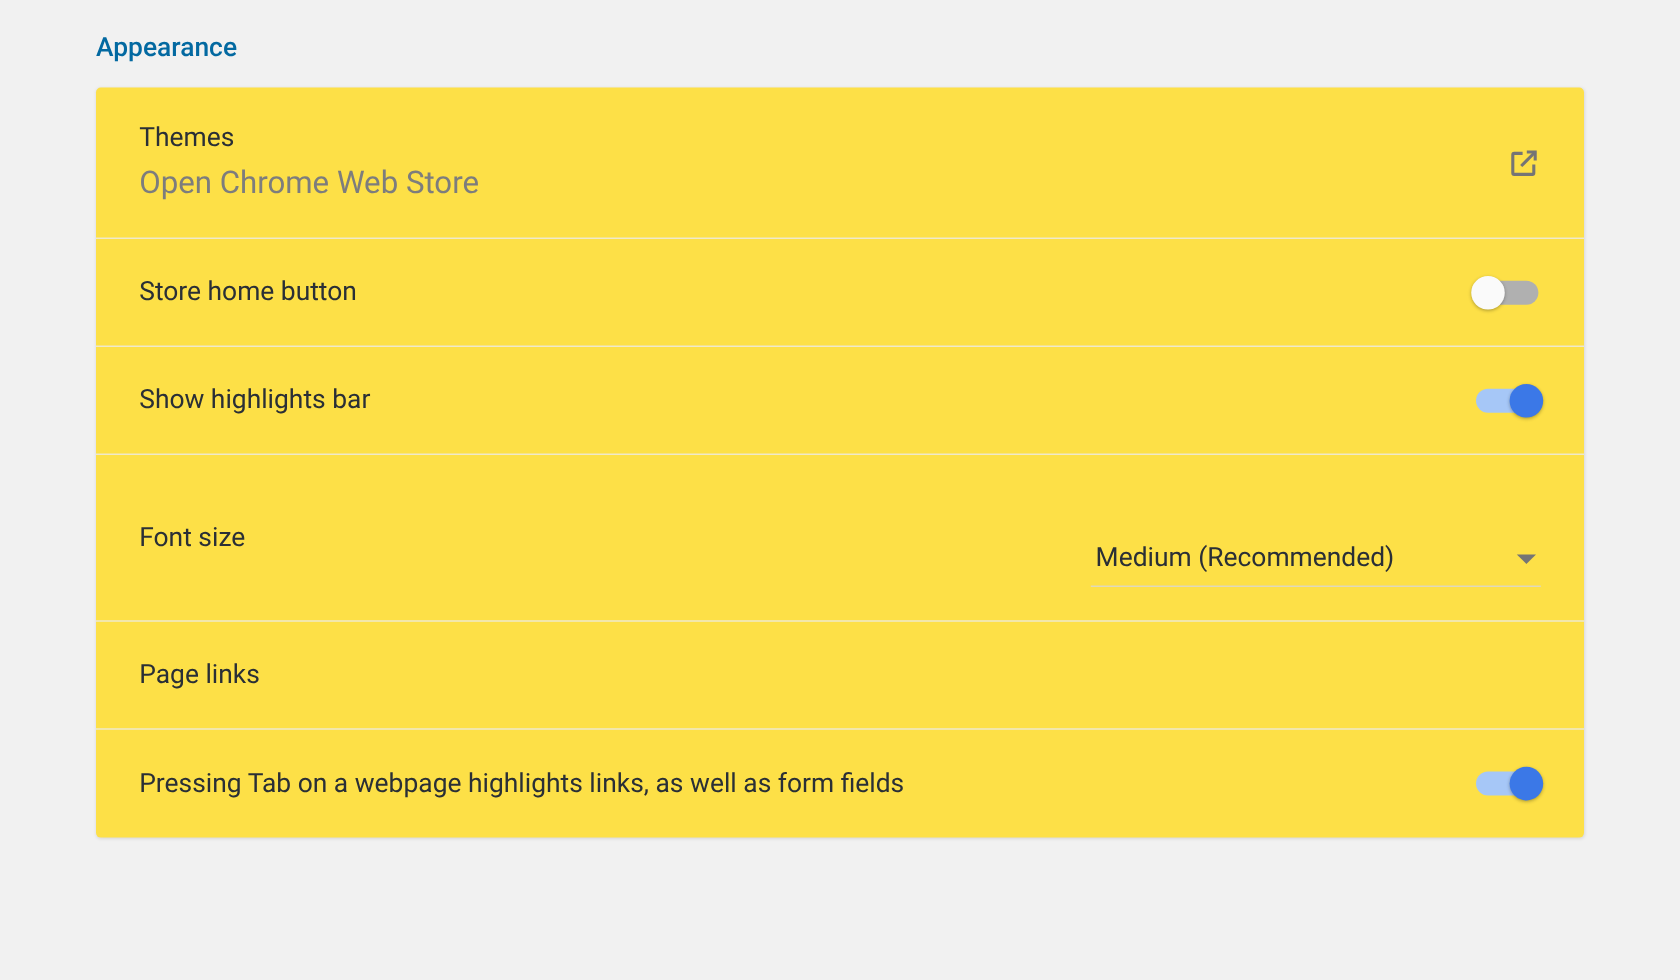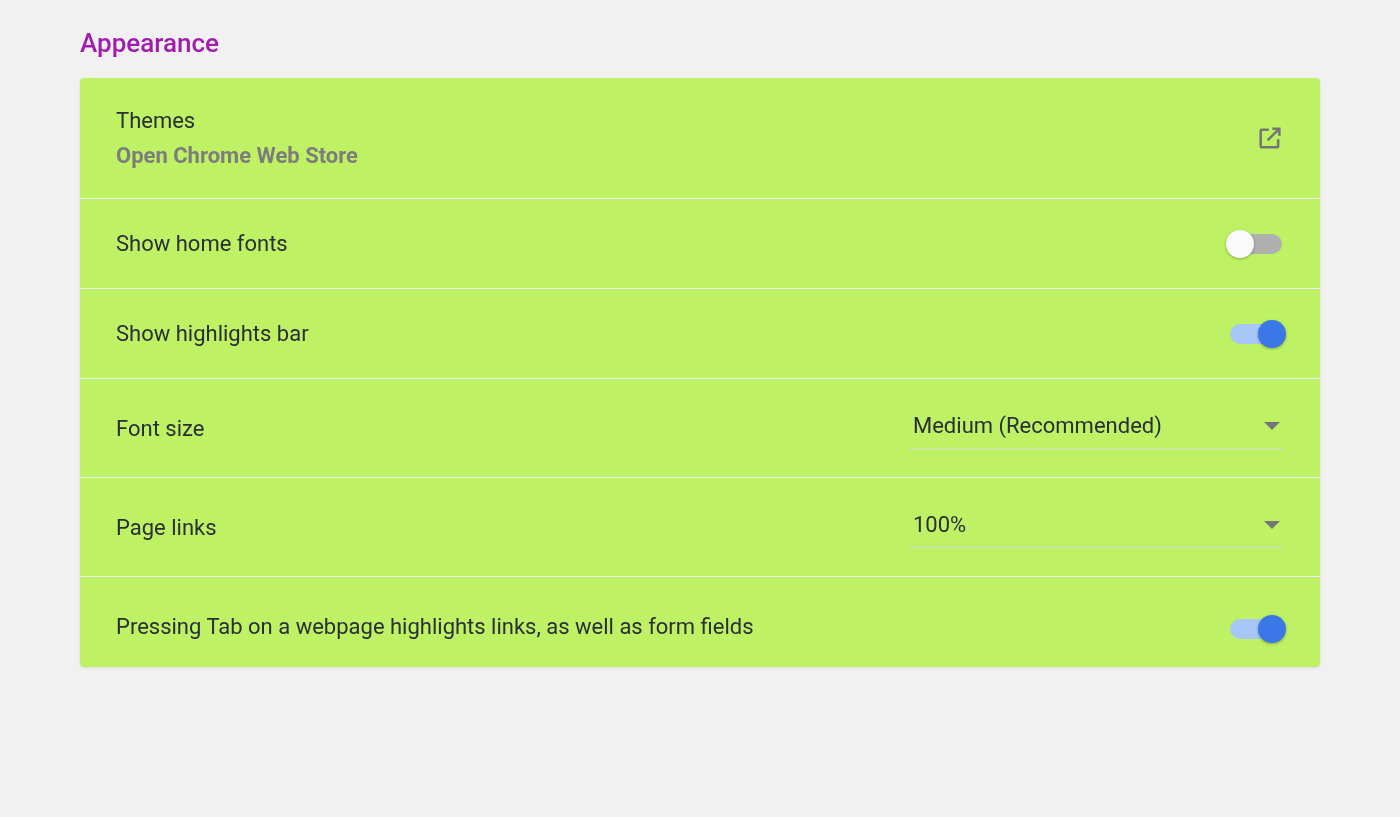--- a/index.html
+++ b/index.html
@@ -8,61 +8,60 @@
       box-sizing: border-box;
     }
     body {
       font-family: -apple-system, BlinkMacSystemFont, "Segoe UI", Roboto, Arial, sans-serif;
       background-color: #f1f1f1;
       width: 1400px;
       height: 817px;
       padding: 0 80px;
     }
     .section-title {
-      font-size: 26px;
+      font-size: 22px;
       font-weight: 500;
-      color: #a21caf;
+      color: #0369a1;
       padding: 28px 0 20px 0;
     }
     .card {
-      background: #bef264;
+      background: #fde047;
       border-radius: 4px;
       box-shadow: 0 1px 3px rgba(0,0,0,0.1);
       overflow: hidden;
     }
     .row {
       display: flex;
       align-items: center;
       justify-content: space-between;
       padding: 28px 36px;
       border-bottom: 1px solid #ececec;
       min-height: 90px;
     }
     .row:last-child {
       border-bottom: none;
-      align-items: flex-end;
     }
     .row.tall {
       padding-top: 30px;
       padding-bottom: 30px;
     }
     .row-text {
       display: flex;
       flex-direction: column;
       gap: 10px;
     }
     .row-label {
       font-size: 22px;
       color: #2a2f36;
       font-weight: 400;
     }
     .row-sublabel {
-      font-size: 22px;
+      font-size: 26px;
       color: #7d7d7d;
-      font-weight: 700;
+      font-weight: 400;
     }
     .external-icon {
       width: 28px;
       height: 28px;
       color: #757575;
       flex-shrink: 0;
     }
     .toggle {
       position: relative;
       width: 56px;
@@ -103,20 +102,21 @@
     }
     .dropdown {
       display: flex;
       align-items: center;
       justify-content: space-between;
       min-width: 375px;
       border-bottom: 1px solid #d7d7d7;
       padding: 6px 4px 10px 4px;
       cursor: pointer;
       gap: 20px;
+      margin-top: 40px;
     }
     .dropdown-value {
       font-size: 22px;
       color: #2a2f36;
     }
     .dropdown-caret {
       width: 0;
       height: 0;
       border-left: 8px solid transparent;
       border-right: 8px solid transparent;
@@ -147,21 +147,21 @@
     </div>
     <svg class="external-icon" viewBox="0 0 24 24" fill="none" stroke="currentColor" stroke-width="2.2">
       <path d="M19 13v6a1 1 0 0 1-1 1H5a1 1 0 0 1-1-1V6a1 1 0 0 1 1-1h6"></path>
       <path d="M14 4h6v6"></path>
       <path d="M10 14L20 4"></path>
     </svg>
   </div>
 
   <div class="row tall">
     <div class="row-text">
-      <div class="row-label">Show home fonts</div>
+      <div class="row-label">Store home button</div>
     </div>
     <div class="toggle off">
       <div class="toggle-track"></div>
       <div class="toggle-thumb"></div>
     </div>
   </div>
 
   <div class="row">
     <div class="row-label">Show highlights bar</div>
     <div class="toggle on">
@@ -174,24 +174,20 @@
     <div class="row-label">Font size</div>
     <div class="dropdown">
       <span class="dropdown-value">Medium (Recommended)</span>
       <div class="dropdown-caret"></div>
     </div>
   </div>
 
 
   <div class="row">
     <div class="row-label">Page links</div>
-    <div class="dropdown">
-      <span class="dropdown-value">100%</span>
-      <div class="dropdown-caret"></div>
-    </div>
   </div>
 
   <div class="row">
     <div class="row-label">Pressing Tab on a webpage highlights links, as well as form fields</div>
     <div class="toggle on">
       <div class="toggle-track"></div>
       <div class="toggle-thumb"></div>
     </div>
   </div>
 

